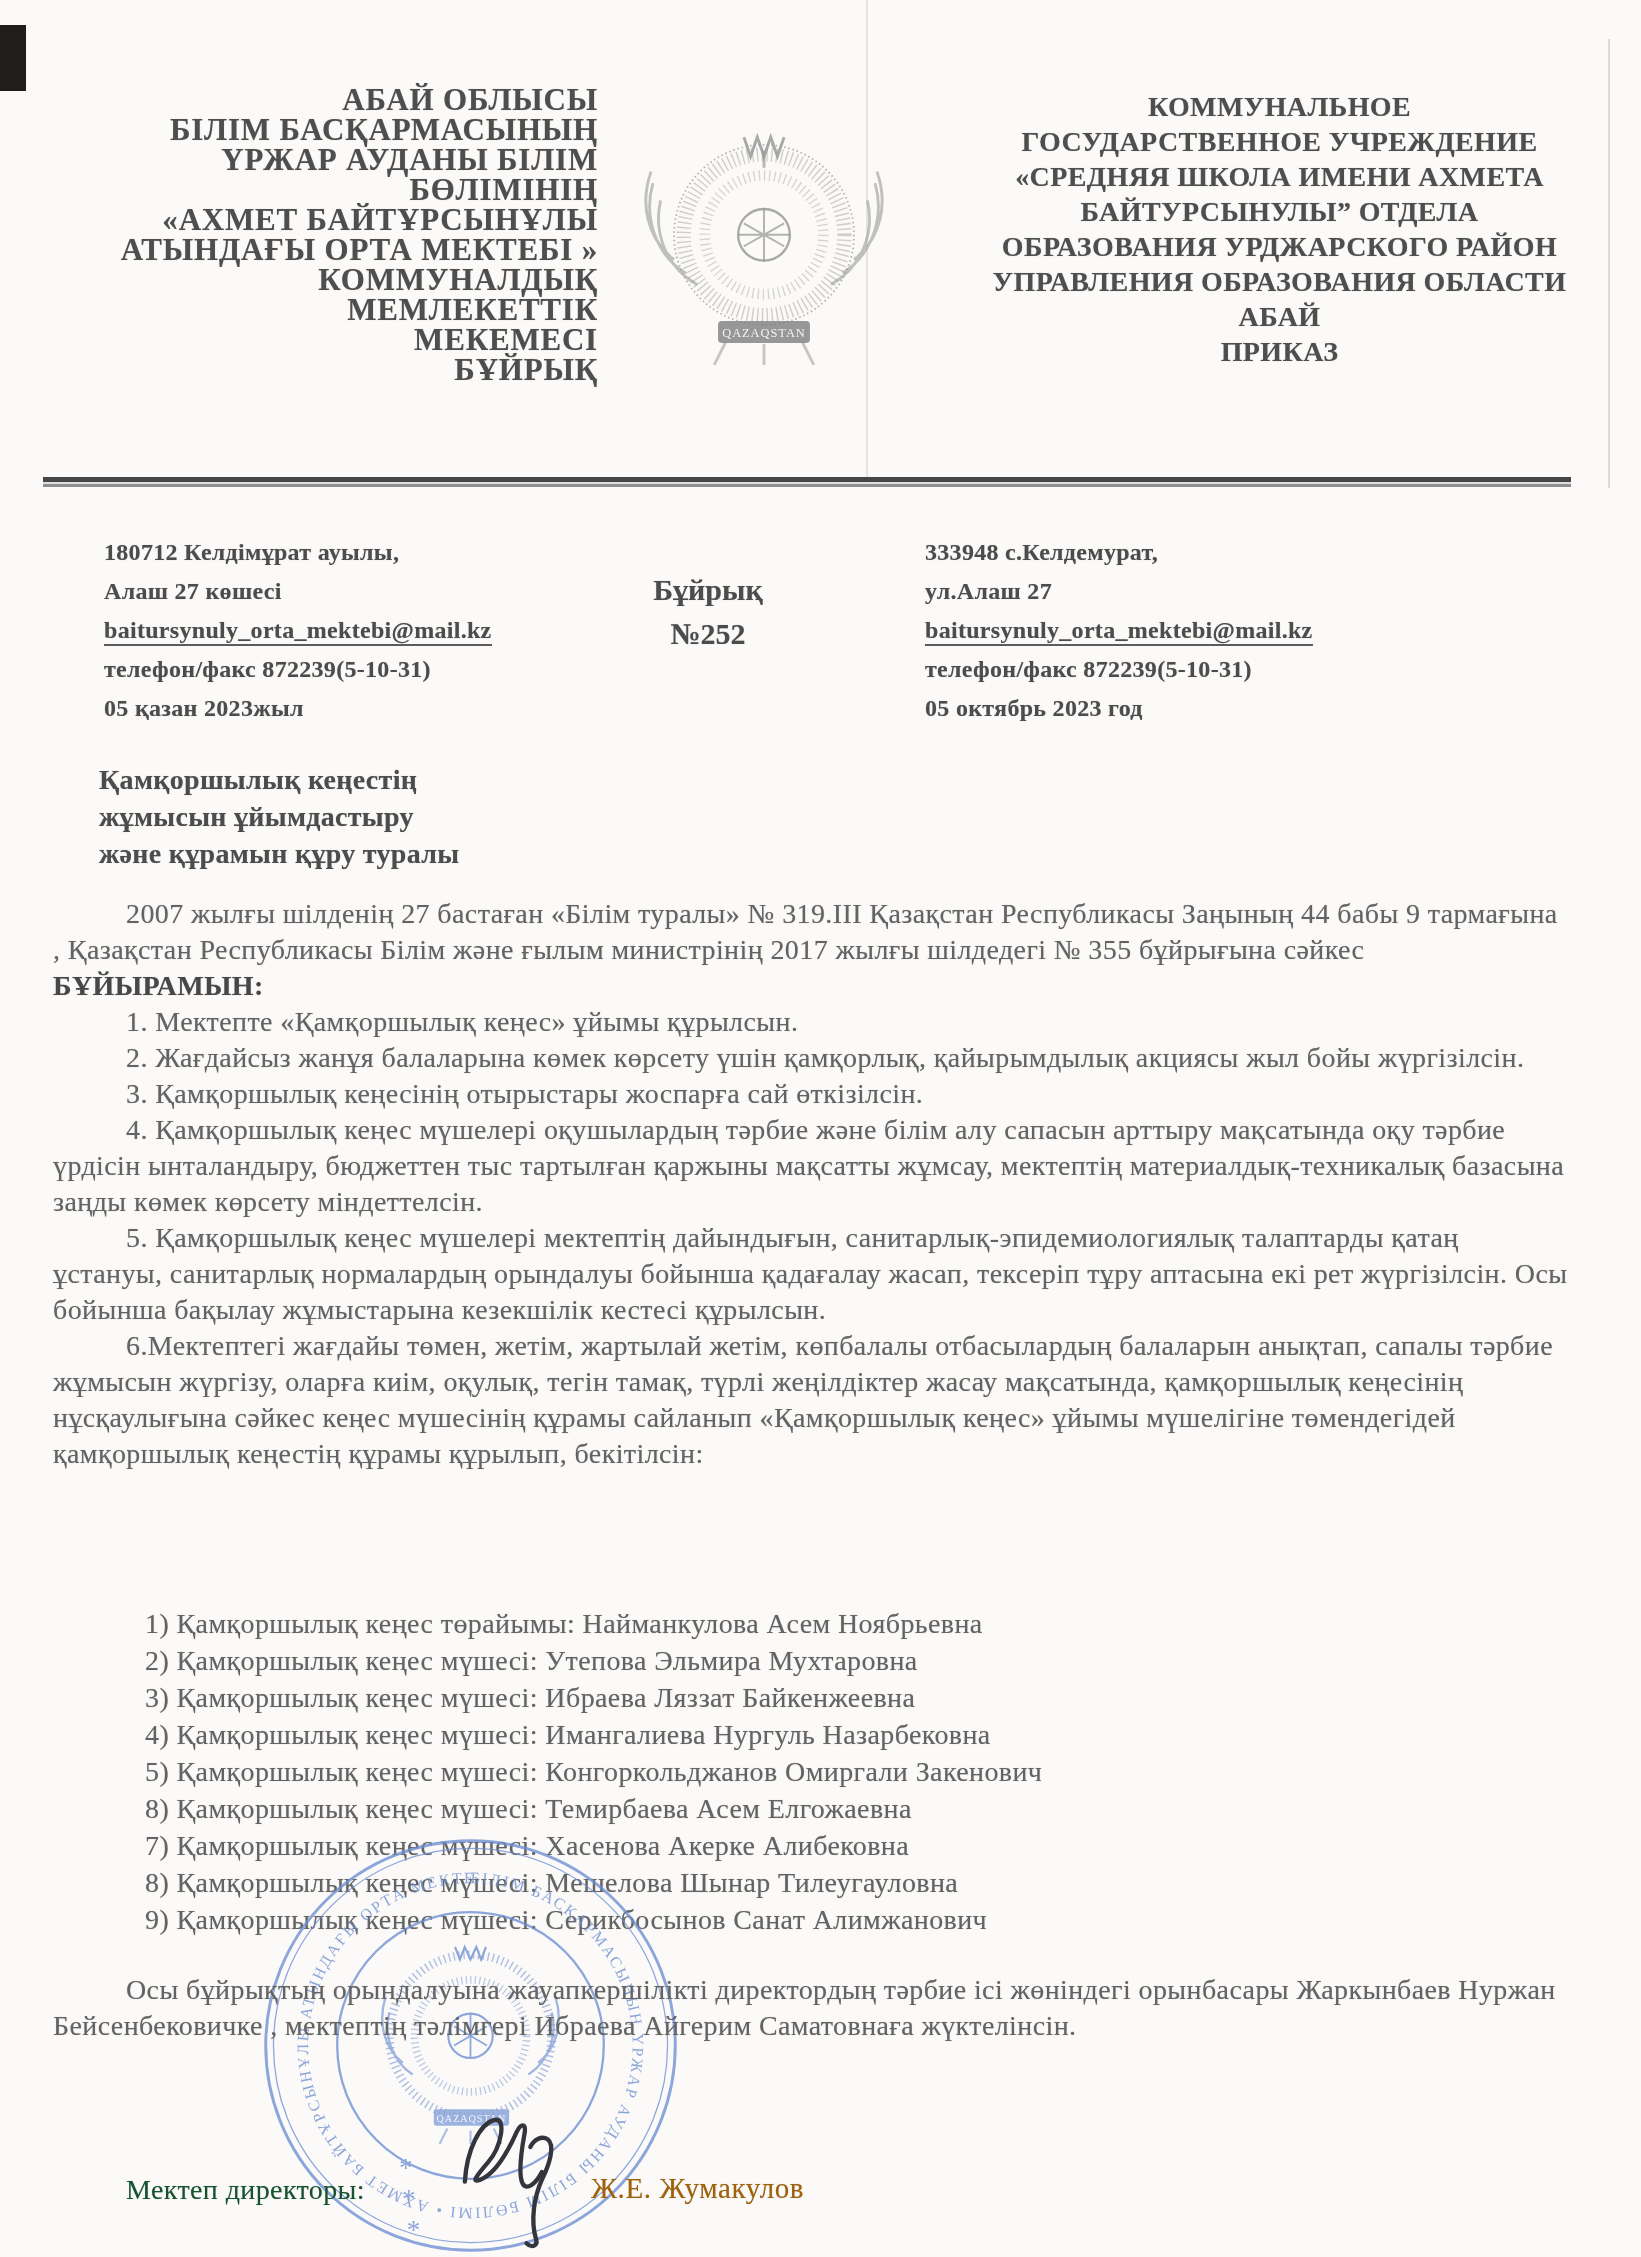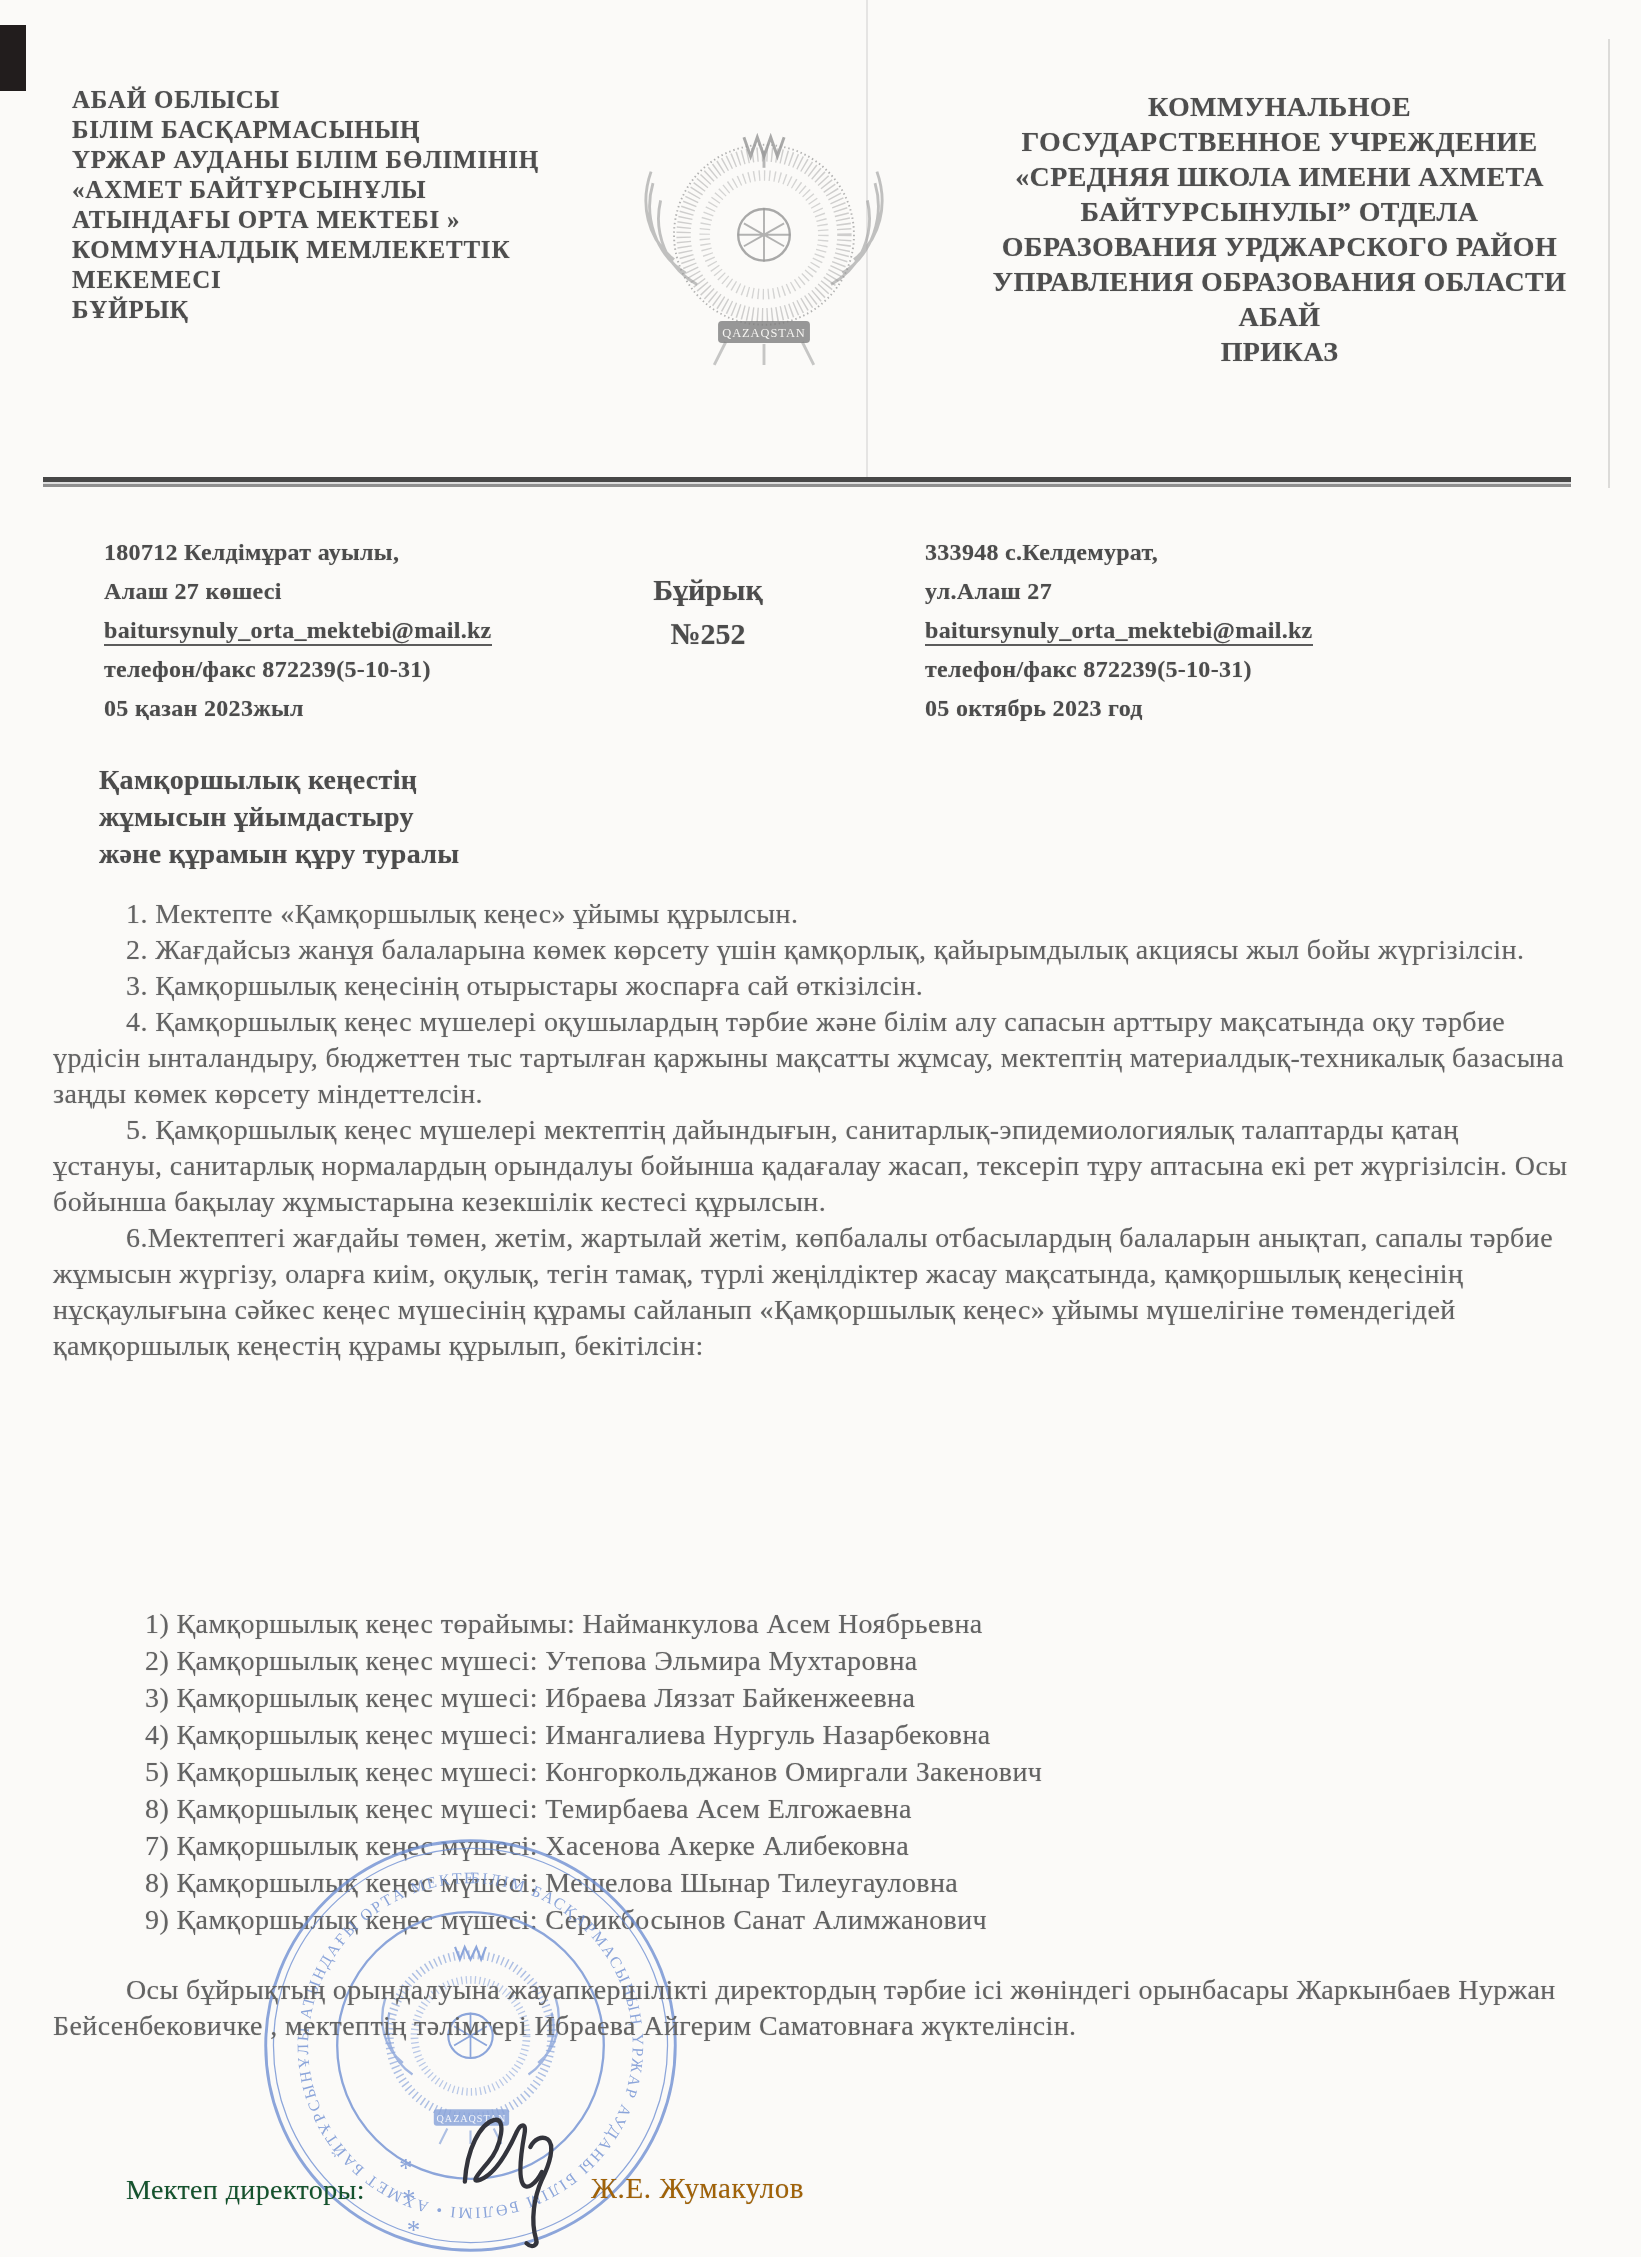--- a/index.html
+++ b/index.html
@@ -10,22 +10,22 @@
   }
   #page{
     position:relative;width:1641px;height:2257px;overflow:hidden;
     background:#fbfaf8;
   }
   .txtsoft{text-shadow:0 0 1px rgba(105,105,105,.45);}
   .corner-mark{position:absolute;left:0;top:25px;width:26px;height:66px;background:#221d1d;}
   .fold-line{position:absolute;left:866px;top:0;width:1.9px;height:483px;background:rgba(110,110,110,.15);}
   .edge-line{position:absolute;left:1608px;top:39px;width:1.9px;height:449px;background:rgba(110,110,110,.22);}
 
-  #header-left{position:absolute;left:72px;top:85px;width:526px;text-align:left;
-    font-weight:bold;font-size:25px;line-height:30px;color:#4e4e4e;letter-spacing:0.8px;}
+  #header-left{position:absolute;left:72px;top:85px;width:526px;text-align:right;
+    font-weight:bold;font-size:31px;line-height:30px;color:#4e4e4e;letter-spacing:0.8px;}
   #header-right{position:absolute;left:910px;top:89px;width:739px;text-align:center;
     font-weight:bold;font-size:28px;line-height:35px;color:#4e4e4e;letter-spacing:0.4px;}
   #emblem-wrap{position:absolute;left:630px;top:112px;width:268px;height:259px;}
 
   #divider{position:absolute;left:43px;top:477px;width:1528px;height:10.6px;
     background:linear-gradient(to bottom,#474747 0px,#474747 4.8px,#dedede 4.8px,#dedede 6.8px,#8f8f8f 6.8px,#8f8f8f 9.7px,rgba(0,0,0,0) 9.7px);}
 
   .addr{font-weight:bold;font-size:24px;line-height:39px;color:#4c4c4c;letter-spacing:0.3px;}
   #addr-left{position:absolute;left:104px;top:533px;width:570px;}
   #addr-right{position:absolute;left:925px;top:533px;width:579px;}
@@ -126,20 +126,24 @@
     <div>05 октябрь 2023 год</div>
   </div>
 
   <div id="subject" class="txtsoft">
     <div>Қамқоршылық кеңестің</div>
     <div>жұмысын ұйымдастыру</div>
     <div>және құрамын құру туралы</div>
   </div>
 
   <div id="body-main" class="txtsoft">
+    <p>
+      <span>2007 жылғы шілденің 27 бастаған «Білім туралы» № 319.III Қазақстан Республикасы Заңының 44 бабы 9 тармағына , Қазақстан Республикасы Білім және ғылым министрінің 2017 жылғы шілдедегі № 355 бұйрығына сәйкес</span>
+      <span class="directive">БҰЙЫРАМЫН:</span>
+    </p>
     <p>1. Мектепте «Қамқоршылық кеңес» ұйымы құрылсын.</p>
     <p>2. Жағдайсыз жанұя балаларына көмек көрсету үшін қамқорлық, қайырымдылық акциясы жыл бойы жүргізілсін.</p>
     <p>3. Қамқоршылық кеңесінің отырыстары жоспарға сай өткізілсін.</p>
     <p>4. Қамқоршылық кеңес мүшелері оқушылардың тәрбие және білім алу  сапасын арттыру мақсатында оқу тәрбие үрдісін ынталандыру, бюджеттен тыс тартылған қаржыны мақсатты жұмсау, мектептің материалдық-техникалық базасына заңды көмек көрсету міндеттелсін.</p>
     <p>5. Қамқоршылық кеңес мүшелері мектептің дайындығын, санитарлық-эпидемиологиялық талаптарды қатаң ұстануы, санитарлық нормалардың орындалуы бойынша қадағалау жасап, тексеріп тұру аптасына екі рет жүргізілсін. Осы бойынша бақылау жұмыстарына кезекшілік кестесі құрылсын.</p>
     <p>6.Мектептегі жағдайы төмен, жетім, жартылай жетім, көпбалалы отбасылардың балаларын анықтап, сапалы тәрбие жұмысын жүргізу, оларға киім, оқулық, тегін тамақ, түрлі жеңілдіктер жасау мақсатында, қамқоршылық кеңесінің нұсқаулығына сәйкес кеңес мүшесінің құрамы сайланып «Қамқоршылық кеңес» ұйымы мүшелігіне төмендегідей қамқоршылық кеңестің құрамы құрылып, бекітілсін:</p>
   </div>
 
   <div id="members" class="txtsoft">
     <div>1)   Қамқоршылық кеңес төрайымы: Найманкулова Асем Ноябрьевна</div>

